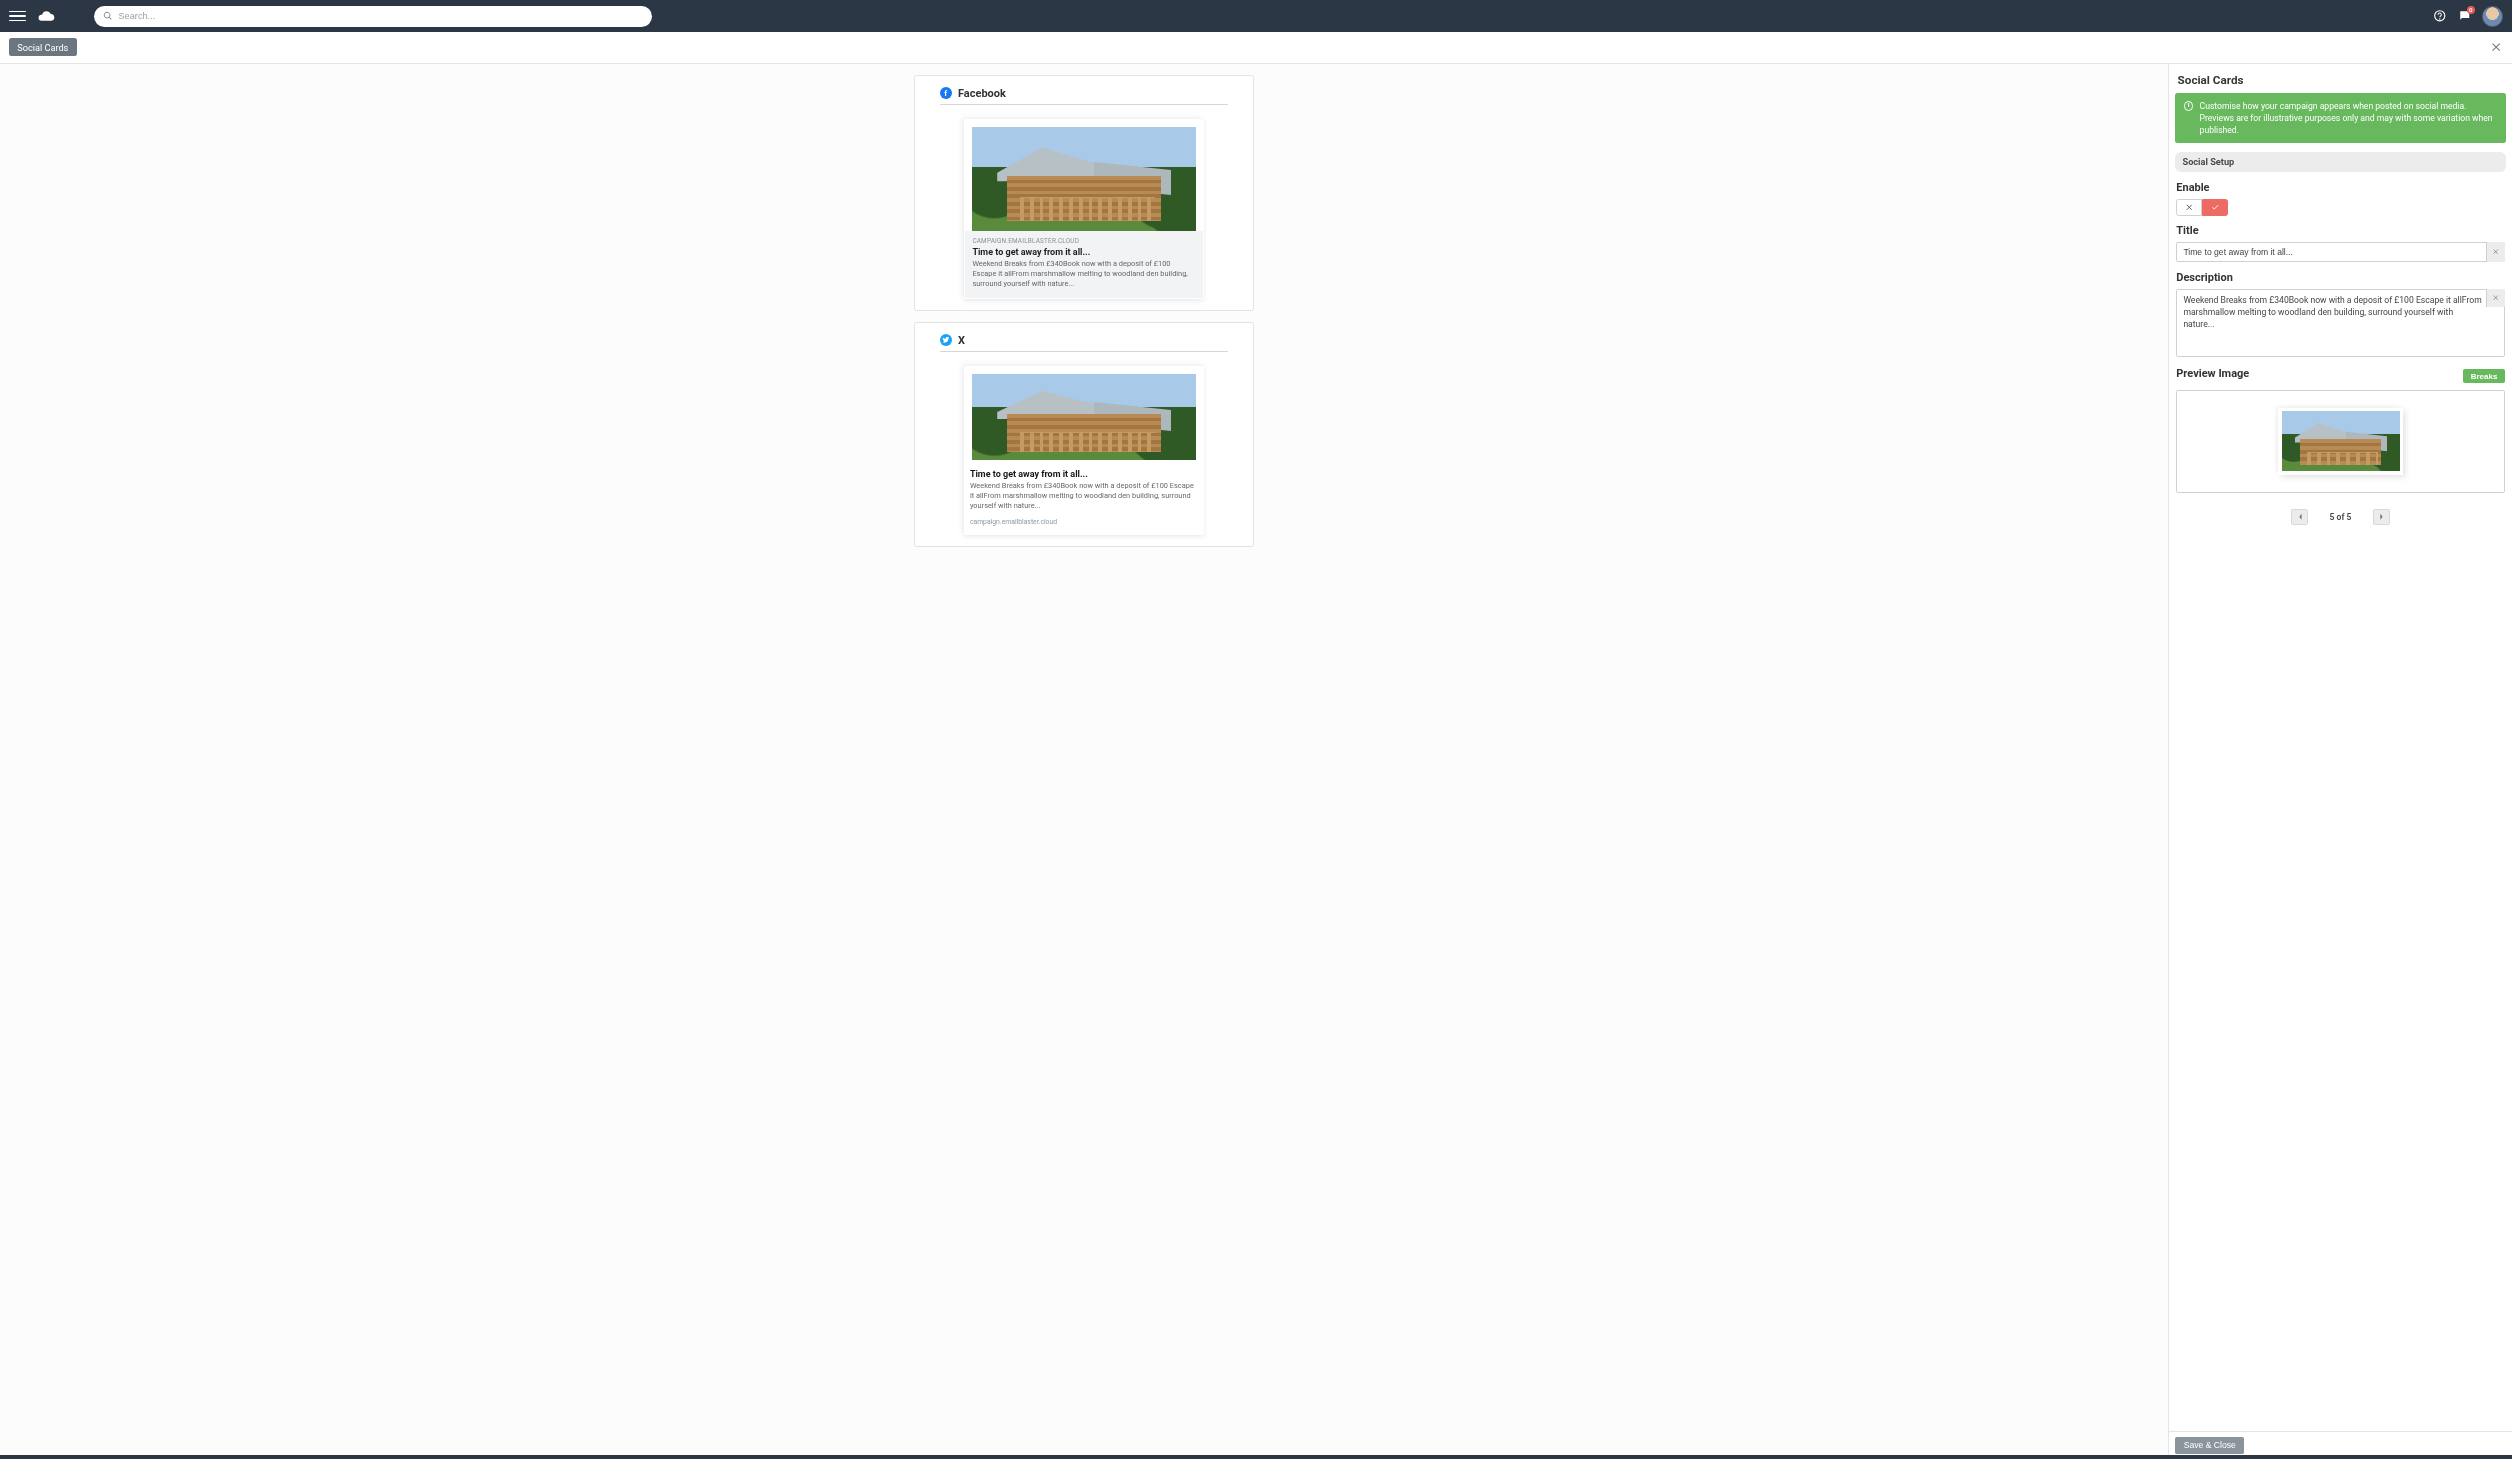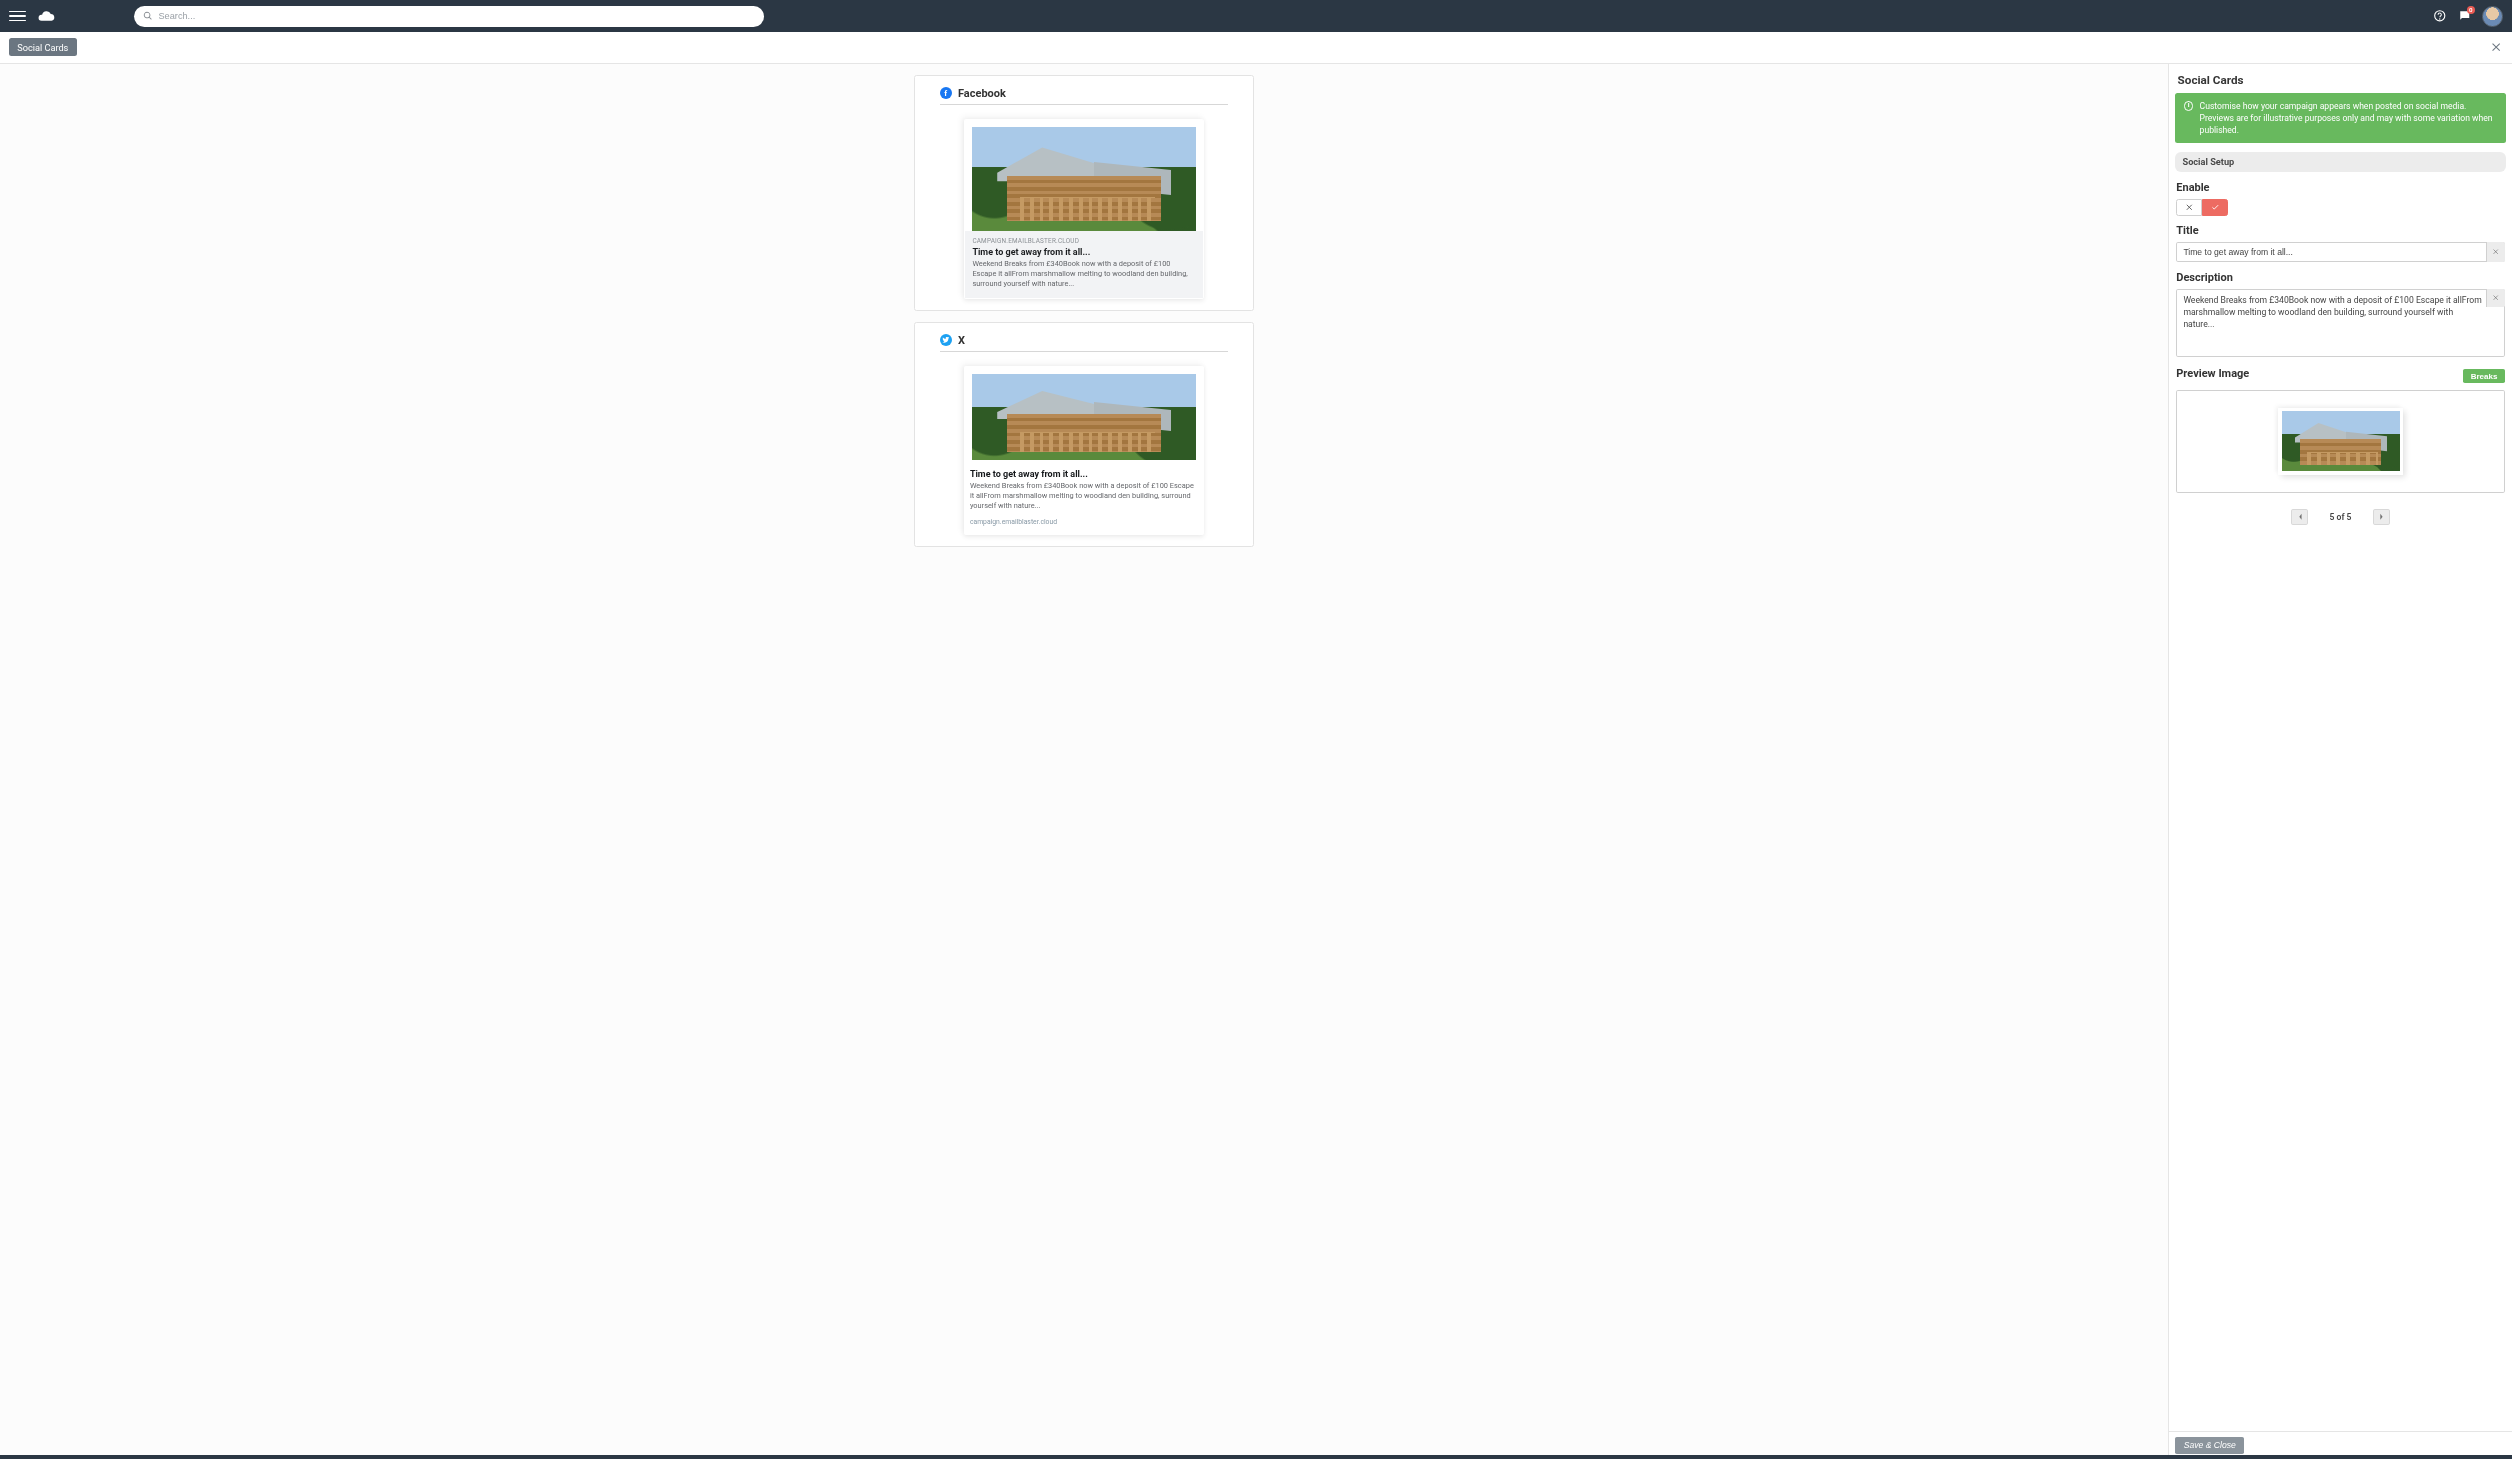--- a/index.html
+++ b/index.html
@@ -23,22 +23,22 @@
   .hamburger {
     width: 17px; height: 17px;
     display: flex; flex-direction: column; justify-content: center; gap: 3.1px;
     cursor: pointer;
   }
   .hamburger span { display:block; height:1.5px; background:#fff; border-radius:1.2px; }
   .cloud-icon { color:#fff; display:flex; align-items:center; }
   .cloud-icon svg { width:18.4px; height:18.4px; fill:#fff; }
   .search-wrap {
     flex: 0 0 auto;
-    margin-left: 68px;
-    width: 630px;
+    margin-left: 28px;
+    width: 558px;
   }
   .search {
     position: relative;
     height: 21px;
     background:#fff;
     border-radius:10.4px;
     display:flex; align-items:center;
     padding: 0 6.1px 0 8.6px;
     color:#8a8f94;
   }
@@ -268,21 +268,21 @@
   }
   .pager-btn svg { width:4.9px; height:7.4px; fill:#707070; }
   .pager-text { font-size:8.6px; color:#444; font-weight:600; }
 
   .footer-bar {
     position:fixed; bottom:0; right:0; width:343px;
     padding:4.9px 6.1px; background:#fff; border-top:0.6px solid #e5e5e5;
   }
   .save-btn {
     background:#8b949c; color:#fff; border:none; border-radius:1.8px;
-    padding:3.7px 8.6px; font-size:8.6px; cursor:pointer;font-style:italic;
+    padding:3.7px 8.6px; font-size:8.6px; cursor:pointer;
   }
   .bottom-edge { position:fixed; bottom:0; left:0; right:0; height:3.7px; background:#2b3744; }
 </style>
 </head>
 <body>
 
 <div class="topbar">
   <div class="hamburger">
     <span></span>
       <span></span>

